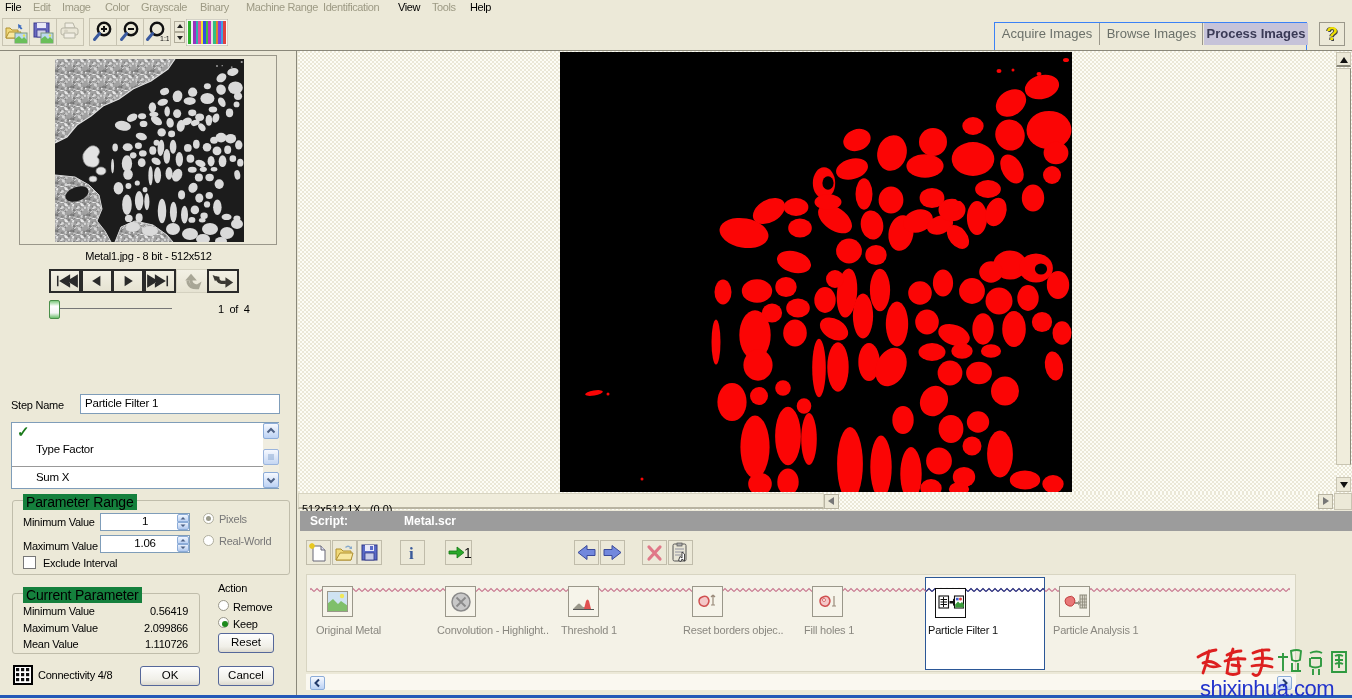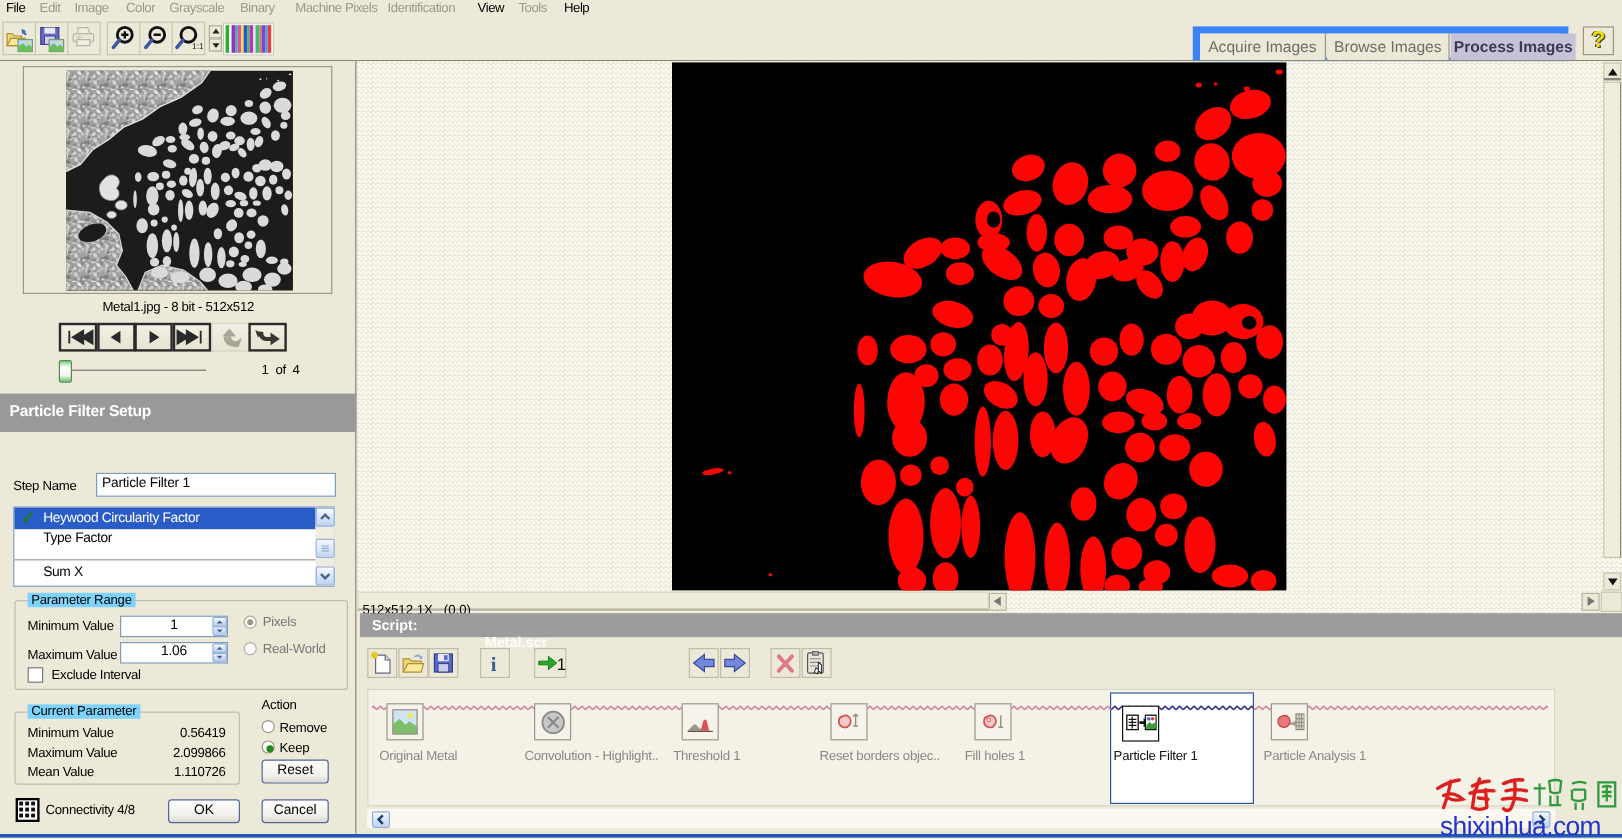--- a/index.html
+++ b/index.html
@@ -11,40 +11,40 @@
 .menubar span { position:absolute; top:1px; font-size:11px; letter-spacing:-0.4px; }
 .mgray { color:#9d9a84; }
 
 .dotted { position:absolute; left:298px; top:51px; width:1038px; height:442px;
   background:repeating-conic-gradient(#fdfdf6 0% 25%, #ebe8d7 0% 50%); background-size:4px 4px; }
 .leftpanel { position:absolute; left:0; top:51px; width:297px; height:644px; background:#ece9d8; border-right:1px solid #8a887a; }
 .grayhdr { position:absolute; left:0; top:277px; width:297px; height:32px; background:#999999; color:#fff; font-weight:bold; font-size:13px; letter-spacing:-0.2px; }
 .tabrow { position:absolute; left:0; top:309px; width:297px; height:25px; background:#999999; }
 .tab { position:absolute; left:0; top:0; width:81px; height:25px; background:#ece9d8; border-right:1px solid #777; font-size:11.5px; letter-spacing:-0.3px; color:#000; padding:6px 0 0 7px; }
 .groupbox { position:absolute; border:1px solid #c0bdab; border-radius:3px; }
-.glabel { position:absolute; top:-7px; left:10px; background:#7dd3fc; padding:0 3px; font-size:11px; letter-spacing:-0.2px; color:#000; }
+.glabel { position:absolute; top:-7px; left:10px; background:#15803d; padding:0 3px; font-size:14px; letter-spacing:-0.2px; color:#000; }
 .inp { position:absolute; background:#fff; border:1px solid #7f9db9; font-size:11.5px; letter-spacing:-0.2px; }
 .btn { position:absolute; background:linear-gradient(#fefefe,#f0efe8 70%,#dddacf); border:1px solid #55679a; border-radius:3px; font-size:11.5px; text-align:center; color:#000; }
 .lbl { position:absolute; font-size:11px; letter-spacing:-0.25px; color:#000; white-space:nowrap; }
 .radio { position:absolute; width:11px; height:11px; border-radius:50%; border:1px solid #9a988a; background:#fff; }
 .scriptbar { position:absolute; left:300px; top:511px; width:1052px; height:20px; background:#9c9c9c; color:#fff; font-weight:bold; font-size:12px; }
 .steps { position:absolute; left:306px; top:574px; width:990px; height:98px; background:#f4f2e7; border:1px solid #d8d5c2; }
 .steplbl { position:absolute; font-size:11px; letter-spacing:-0.2px; color:#8a8880; white-space:nowrap; }
 </style>
 </head>
 <body>
 
 <div class="menubar">
   <span style="left:5px">File</span>
   <span style="left:33px" class="mgray">Edit</span>
   <span style="left:62px" class="mgray">Image</span>
   <span style="left:105px" class="mgray">Color</span>
   <span style="left:141px" class="mgray">Grayscale</span>
   <span style="left:200px" class="mgray">Binary</span>
-  <span style="left:246px" class="mgray">Machine Pixels</span>
+  <span style="left:246px" class="mgray">Machine Range</span>
   <span style="left:323px" class="mgray">Identification</span>
   <span style="left:398px">View</span>
   <span style="left:432px" class="mgray">Tools</span>
   <span style="left:470px">Help</span>
 </div>
 
 <div class="abs" style="left:2px;top:18px;width:82px;height:28px;border:1px solid #c8c4b2;"></div>
 <div class="abs" style="left:29px;top:18px;width:1px;height:28px;background:#c8c4b2;"></div>
 <div class="abs" style="left:56px;top:18px;width:1px;height:28px;background:#c8c4b2;"></div>
 <div class="abs" style="left:89px;top:18px;width:82px;height:28px;border:1px solid #c8c4b2;"></div>
@@ -109,21 +109,21 @@
  <rect x="22" y="2" width="3" height="23" fill="#c030c0"></rect>
       <rect x="25" y="2" width="2" height="23" fill="#e0e0e0"></rect>
  <rect x="27" y="2" width="3" height="23" fill="#30c080"></rect>
       <rect x="30" y="2" width="2" height="23" fill="#e08030"></rect>
  <rect x="32" y="2" width="3" height="23" fill="#8040e0"></rect>
       <rect x="35" y="2" width="2" height="23" fill="#40a0e0"></rect>
  <rect x="37" y="2" width="3" height="23" fill="#e04040"></rect>
  </g>
 </svg>
 
-<div class="abs" style="left:994px;top:22px;width:313px;height:32px;border:6px solid #3b82f6;">
+<div class="abs" style="left:994px;top:22px;width:313px;height:32px;border:1px solid #3b82f6;">
   <div class="abs" style="left:0;top:0;width:105px;height:22px;background:#ece9d8;border-right:1px solid #9a978a;font-size:13px;color:#6b7069;text-align:center;padding-top:3px;">Acquire Images</div>
   <div class="abs" style="left:106px;top:0;width:102px;height:22px;background:#ece9d8;border-right:1px solid #9a978a;font-size:13px;color:#6b7069;text-align:center;padding-top:3px;">Browse Images</div>
   <div class="abs" style="left:209px;top:0;width:104px;height:22px;background:#c6c3d9;font-size:13px;color:#3a3a56;font-weight:bold;text-align:center;padding-top:3px;">Process Images</div>
 </div>
 <div class="abs" style="left:1319px;top:22px;width:26px;height:24px;border:1px solid #9a978a;background:#ece9d8;text-align:center;font-weight:bold;font-size:19px;color:#f0e000;text-shadow:1px 1px 0 #444, -1px 0 0 #444;line-height:22px;">?</div>
 
 <div class="abs" style="left:0;top:50px;width:1352px;height:1px;background:#8a887a;"></div>
 
 <div class="dotted"></div>
 
@@ -488,29 +488,25 @@
     <svg class="abs" style="left:208px;top:218px" width="30" height="24" viewBox="0 0 31 24">
       <path d="M26 13.5 L18 8 L18 19 Z" fill="#3a3832"></path>
       <path d="M8 7 Q7 13.5 13.5 15.2 L18.5 15.2 L18.5 11.8 L14 11.8 Q11.5 10.8 11.8 7.5 Z" fill="#3a3832"></path>
       <path d="M11 8.5 L4.8 5.8 L7.2 12.2 Z" fill="#3a3832"></path>
     </svg>
 
   <div class="abs" style="left:60px;top:257px;width:112px;height:1px;background:#777;"></div>
   <div class="abs" style="left:49px;top:249px;width:11px;height:19px;background:linear-gradient(#7ec97e,#fff 30%,#f4f4f4 70%,#6abf6a);border:1px solid #4a8f4a;border-radius:2px;"></div>
   <div class="lbl" style="left:218px;top:252px;">1&nbsp; of&nbsp; 4</div>
 
-  <div class="grayhdr">
-      <div style="padding:7px 0 0 8px;">Particle Filter Setup</div>
-    </div>
 
   <div class="lbl" style="left:11px;top:348px;">Step Name</div>
   <div class="inp" style="left:80px;top:343px;width:200px;height:20px;padding:2px 0 0 4px;">Particle Filter 1</div>
 
   <div class="abs" style="left:11px;top:371px;width:268px;height:67px;background:#fff;border:1px solid #7f9db9;">
-    <div class="abs" style="left:0;top:0;width:251px;height:18px;background:#2a5cc8;color:#fff;font-size:11.5px;letter-spacing:-0.3px;padding:3px 0 0 24px;">Heywood Circularity Factor</div>
     <div class="abs" style="left:5px;top:0px;color:#1b7a1b;font-size:15px;font-weight:bold;">✓</div>
     <div class="abs" style="left:24px;top:20px;font-size:11.5px;letter-spacing:-0.3px;">Type Factor</div>
     <div class="abs" style="left:0;top:43px;width:251px;height:1px;background:#999;"></div>
     <div class="abs" style="left:24px;top:48px;font-size:11.5px;letter-spacing:-0.3px;">Sum X</div>
 
 <div class="abs" style="left:251px;top:0;width:16px;height:65px;background:#f0ede0;"></div>
 <div class="abs" style="left:251px;top:0;width:16px;height:16px;background:linear-gradient(#f6f9ff,#bcd2f4);border:1px solid #8cacd8;border-radius:2px;"></div>
 <svg class="abs" style="left:251px;top:0" width="16" height="16">
         <path d="M4.5 9.5 L8 6 L11.5 9.5" stroke="#4d6185" stroke-width="2" fill="none"></path>
       </svg>
@@ -584,21 +580,21 @@
 </svg>
   <div class="lbl" style="left:38px;top:618px;">Connectivity 4/8</div>
   <div class="btn" style="left:140px;top:615px;width:60px;height:20px;padding-top:2px;">OK</div>
   <div class="btn" style="left:218px;top:615px;width:56px;height:20px;padding-top:2px;">Cancel</div>
 </div>
 
 <div class="abs" style="left:302px;top:503px;font-size:11px;text-decoration:underline;">512x512 1X&nbsp;&nbsp;&nbsp;(0,0)</div>
 
 <div class="scriptbar">
     <span style="position:absolute;left:10px;top:3px;">Script:</span>
-    <span style="position:absolute;left:104px;top:3px;margin-top:14px;">Metal.scr</span>
+    <span style="position:absolute;left:104px;top:3px;">Metal.scr</span>
   </div>
 
 <div class="abs" style="left:306px;top:540px;width:25px;height:25px;border:1px solid #c0bcaa;background:#ece9d8;"></div>
 <svg class="abs" style="left:306px;top:540px" width="25" height="25" viewBox="0 0 25 25">
     <path d="M7 6 h8 l4 4 v11 h-12 z" fill="#fff" stroke="#667" stroke-width="1"></path>
     <path d="M15 6 l0 4 l4 0" fill="#dde" stroke="#667" stroke-width="1"></path>
     <g transform="translate(0,0)">
       <g stroke="#e8c820" stroke-width="1.6">
         <path d="M6 3 v6 M3 6 h6 M4 4 l4 4 M8 4 l-4 4"></path>
       </g>

